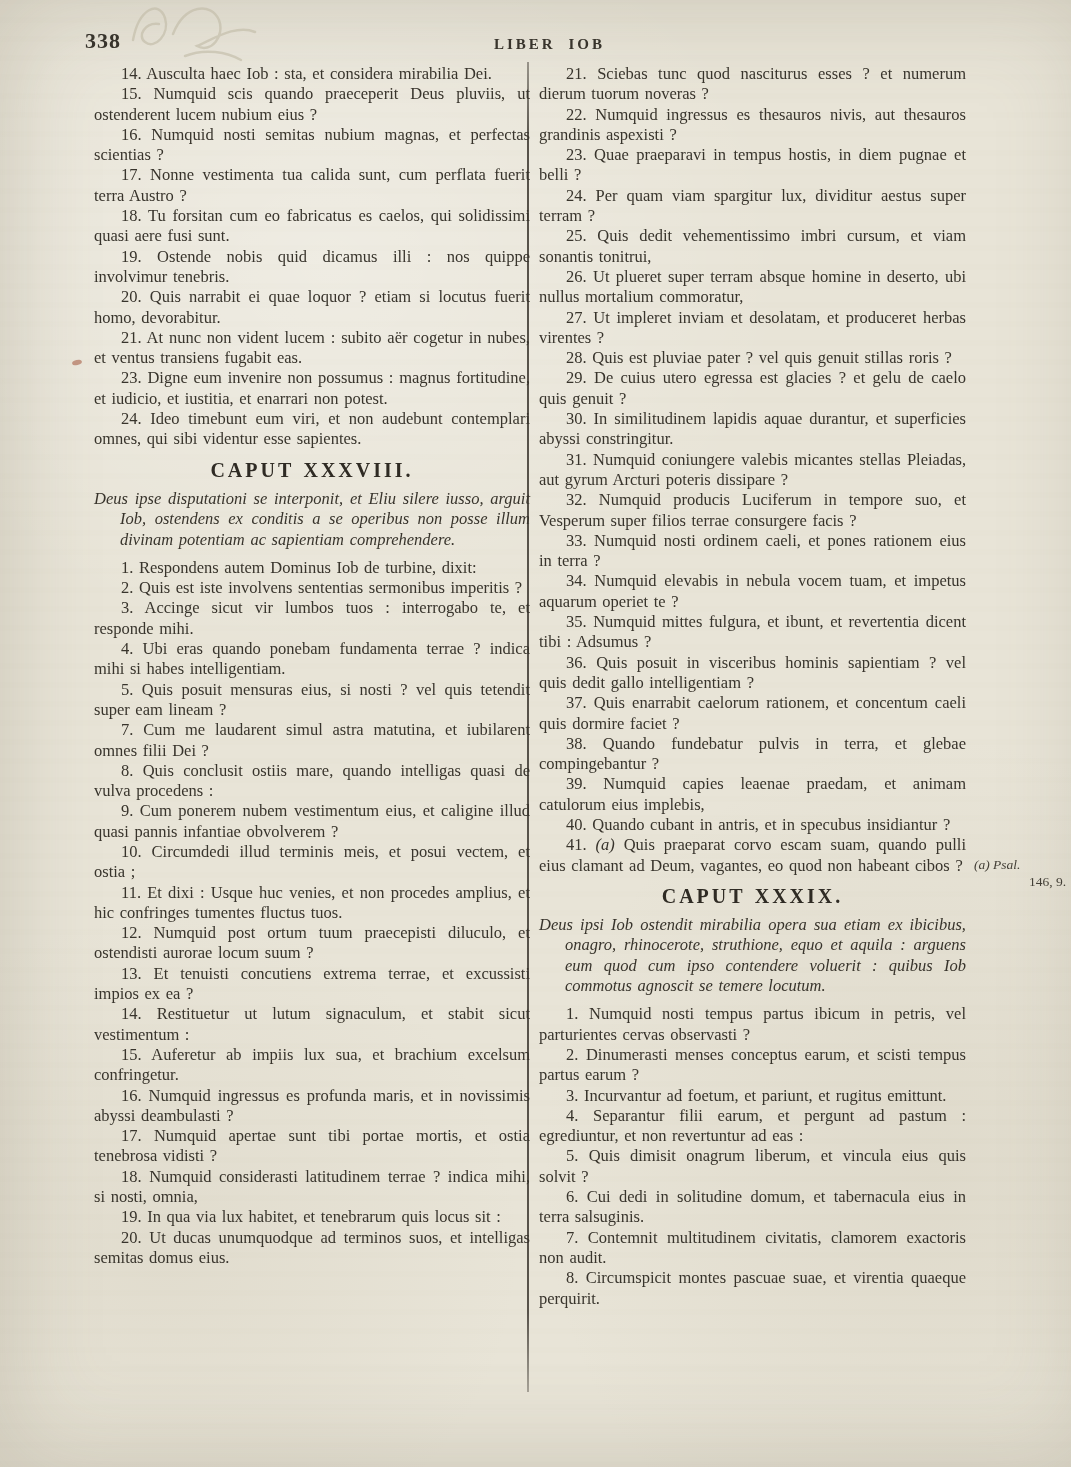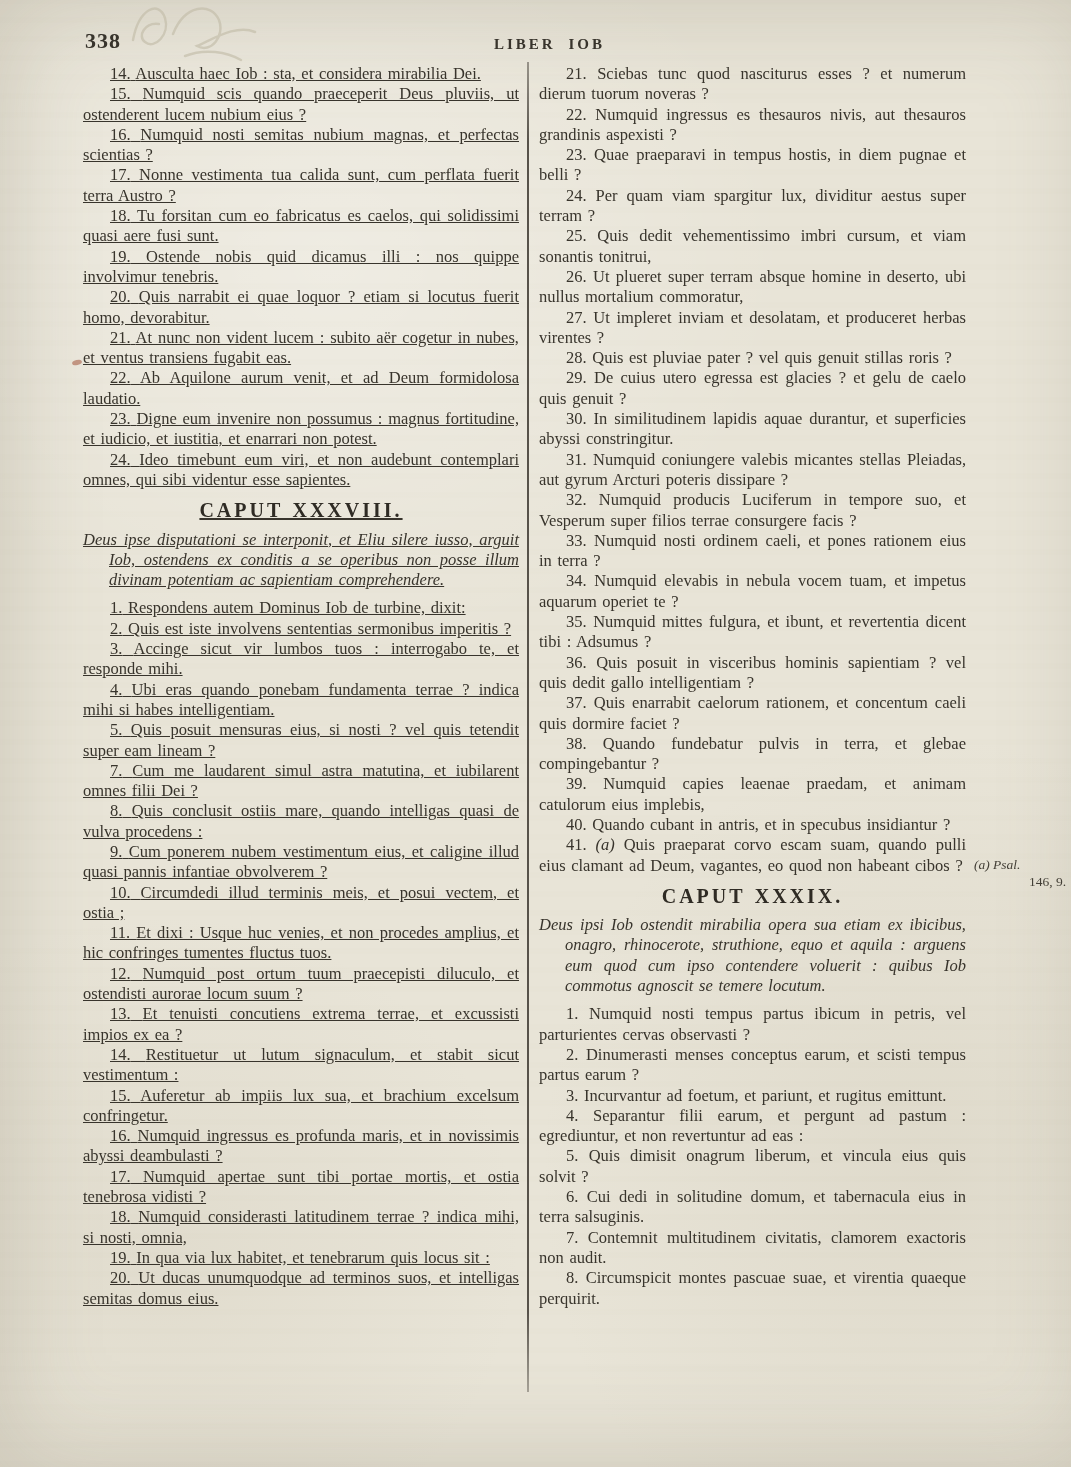--- a/index.html
+++ b/index.html
@@ -40,21 +40,21 @@
     text-align:center;
     font-size:15px;font-weight:bold;letter-spacing:3px;
     word-spacing:6px;
   }
   .col{
     position:absolute;top:64px;
     font-size:16.5px;line-height:20.3px;
     text-align:justify;
     word-spacing:1.5px;
   }
-  .col-left{left:83px;width:436px;text-decoration:underline;}
+  .col-left{left:94px;width:436px;}
   .col-right{left:539px;width:427px;}
   .divider{
     position:absolute;left:527px;top:62px;
     width:2px;height:1330px;
     background:linear-gradient(180deg, rgba(87,82,74,.55), var(--rule) 6%, var(--rule) 94%, rgba(87,82,74,.45));
   }
   .verse{margin:0;text-indent:27px;}
   .vref{font-style:italic;}
   .caput{
     margin:10px 0 9px;
@@ -113,21 +113,20 @@
         <p class="verse"><span class="vnum">17.</span> <span class="vref"></span><span class="vtext">Nonne vestimenta tua calida sunt, cum perflata fuerit terra Austro ?</span></p>
 
         <p class="verse"><span class="vnum">18.</span> <span class="vref"></span><span class="vtext">Tu forsitan cum eo fabricatus es caelos, qui solidissimi quasi aere fusi sunt.</span></p>
 
         <p class="verse"><span class="vnum">19.</span> <span class="vref"></span><span class="vtext">Ostende nobis quid dicamus illi : nos quippe involvimur tenebris.</span></p>
 
         <p class="verse"><span class="vnum">20.</span> <span class="vref"></span><span class="vtext">Quis narrabit ei quae loquor ? etiam si locutus fuerit homo, devorabitur.</span></p>
 
         <p class="verse"><span class="vnum">21.</span> <span class="vref"></span><span class="vtext">At nunc non vident lucem : subito aër cogetur in nubes, et ventus transiens fugabit eas.</span></p>
 
-        <p class="verse"><span class="vnum">22.</span> <span class="vref"></span><span class="vtext">Ab Aquilone aurum venit, et ad Deum formidolosa laudatio.</span></p>
 
         <p class="verse"><span class="vnum">23.</span> <span class="vref"></span><span class="vtext">Digne eum invenire non possumus : magnus fortitudine, et iudicio, et iustitia, et enarrari non potest.</span></p>
 
         <p class="verse"><span class="vnum">24.</span> <span class="vref"></span><span class="vtext">Ideo timebunt eum viri, et non audebunt contemplari omnes, qui sibi videntur esse sapientes.</span></p>
       </div>
 
     <p class="caput">CAPUT XXXVIII.</p>
     <p class="argumentum">Deus ipse disputationi se interponit, et Eliu silere iusso, arguit Iob, ostendens ex conditis a se operibus non posse illum divinam potentiam ac sapientiam comprehendere.</p>
 
     <div>

